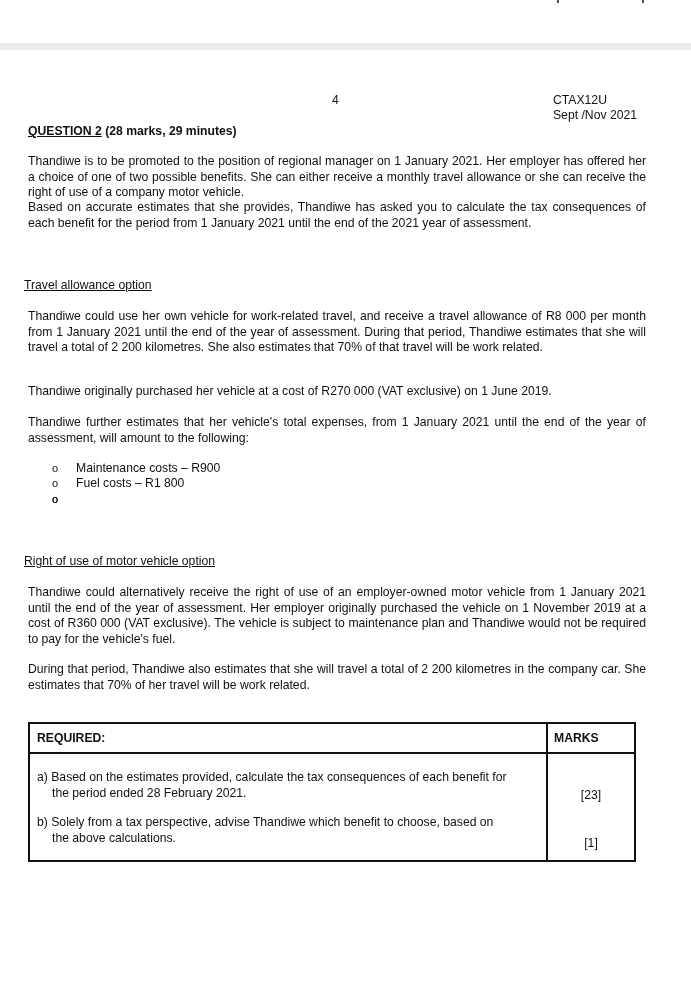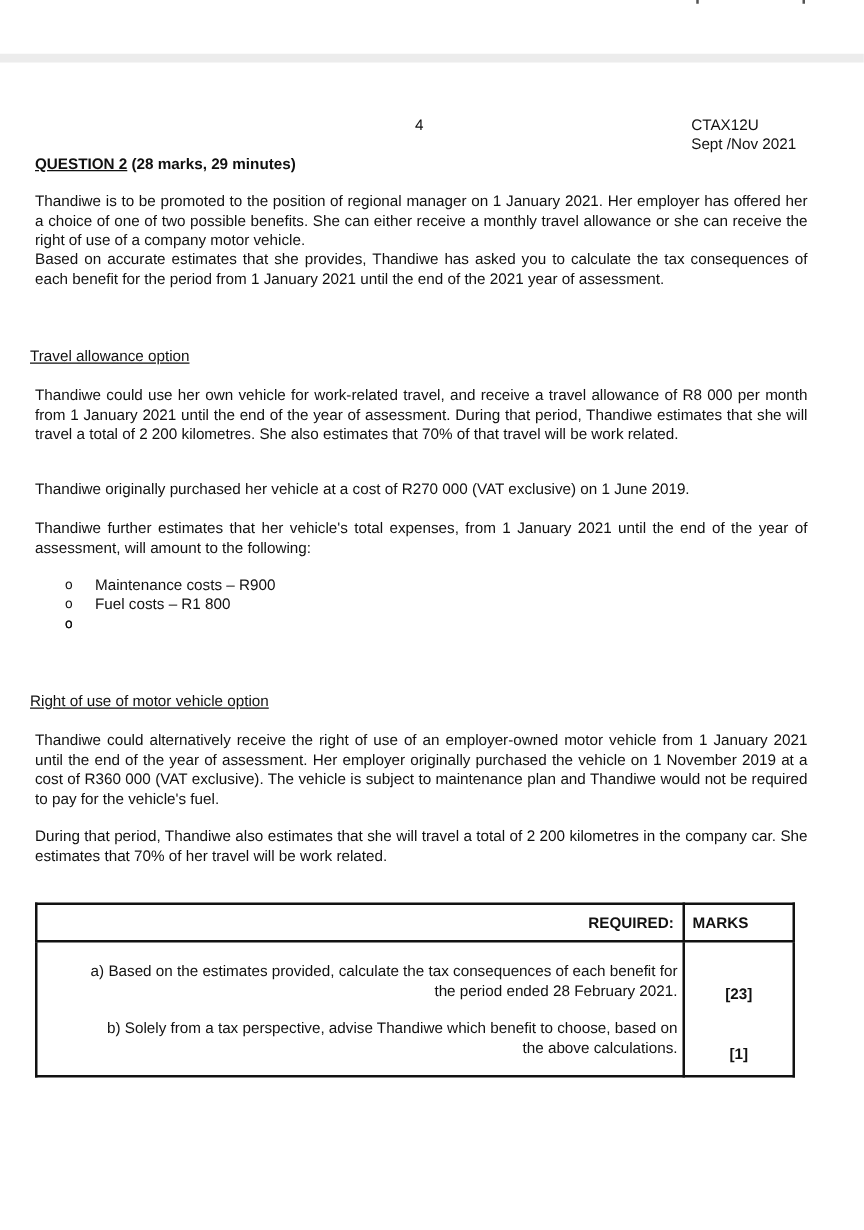--- a/index.html
+++ b/index.html
@@ -21,27 +21,27 @@
   .para.nojust { text-align: left; }
   .heading { position: absolute; left: 24px; text-decoration: underline; }
   .bullets { position: absolute; left: 52px; top: 461px; margin: 0; padding: 0; list-style: none; line-height: 15.3px; }
   .bullets li { position: relative; padding-left: 24px; }
   .bullets li .b { position: absolute; left: 0; top: 0; font-size: 11px; }
   table.req {
     position: absolute; left: 28px; top: 722px; width: 608px; border-collapse: collapse;
     border: 2px solid #111;
   }
   table.req td { border: 2px solid #111; vertical-align: top; }
-  .req-h { font-weight: bold; height: 28px; vertical-align: middle !important; padding: 0 7px; text-align: right; }
+  .req-h { font-weight: bold; height: 28px; vertical-align: middle !important; padding: 0 7px; }
   .marks-h { width: 74px; text-align: left; padding: 0 6px !important; }
   .req-body { padding: 16px 4px 14px 7px; line-height: 15.5px; }
-  .req-item { margin-bottom: 14px; text-align: right; }
+  .req-item { margin-bottom: 14px; }
   .req-item:last-child { margin-bottom: 0; }
   .req-item .cont { padding-left: 15px; display: block; }
-  .marks-cell { text-align: center; font-weight: bold; position: relative; }
+  .marks-cell { text-align: center; font-weight: normal; position: relative; }
   .mark { position: absolute; left: 0; right: 0; text-align: center; }
 </style>
 </head>
 <body>
 
 <div class="top-marks">
   <span style="left:557px"></span>
     <span style="left:642px"></span>
 </div>
 <div class="separator"></div>

